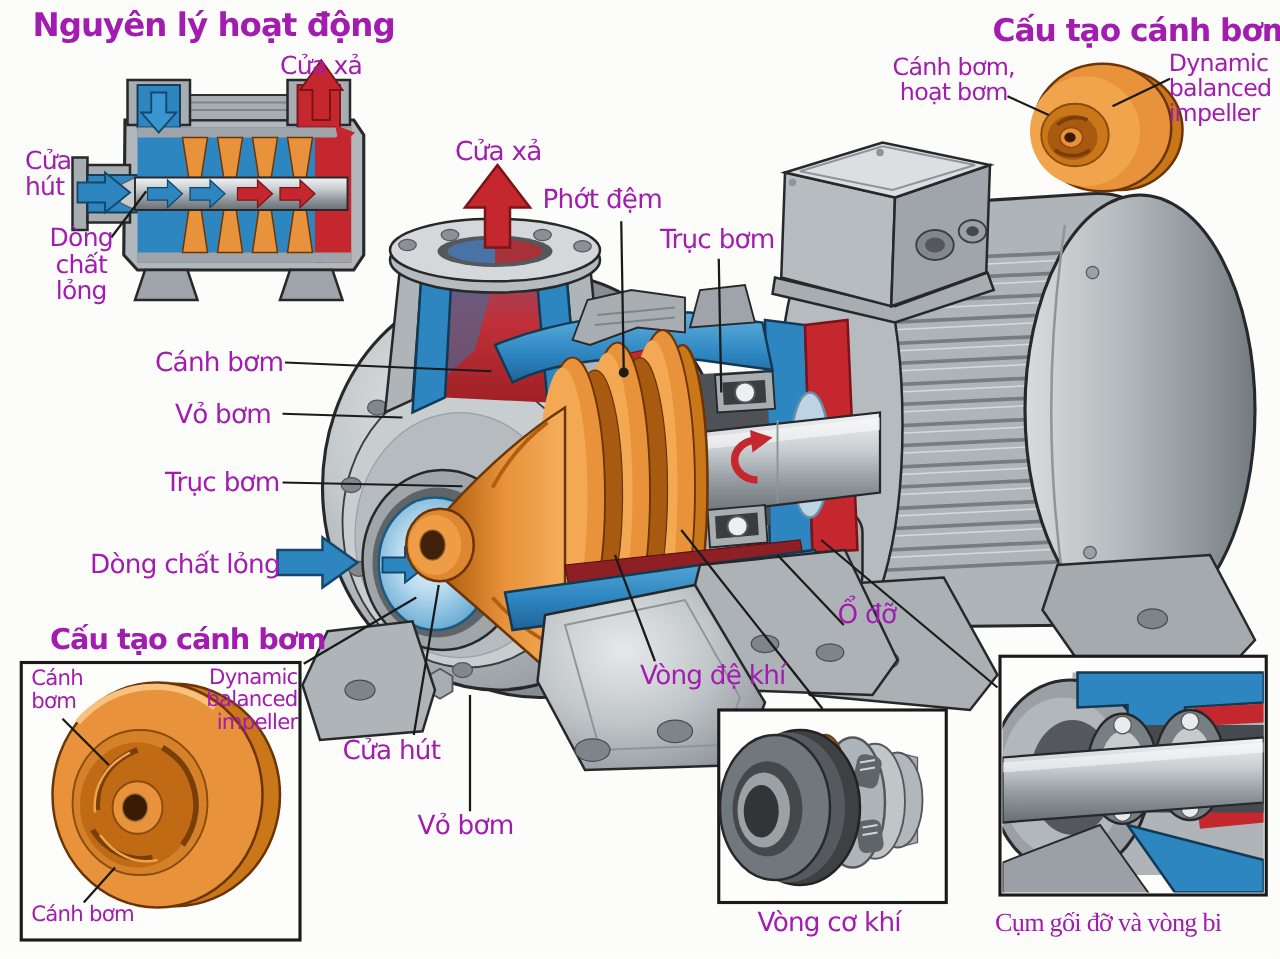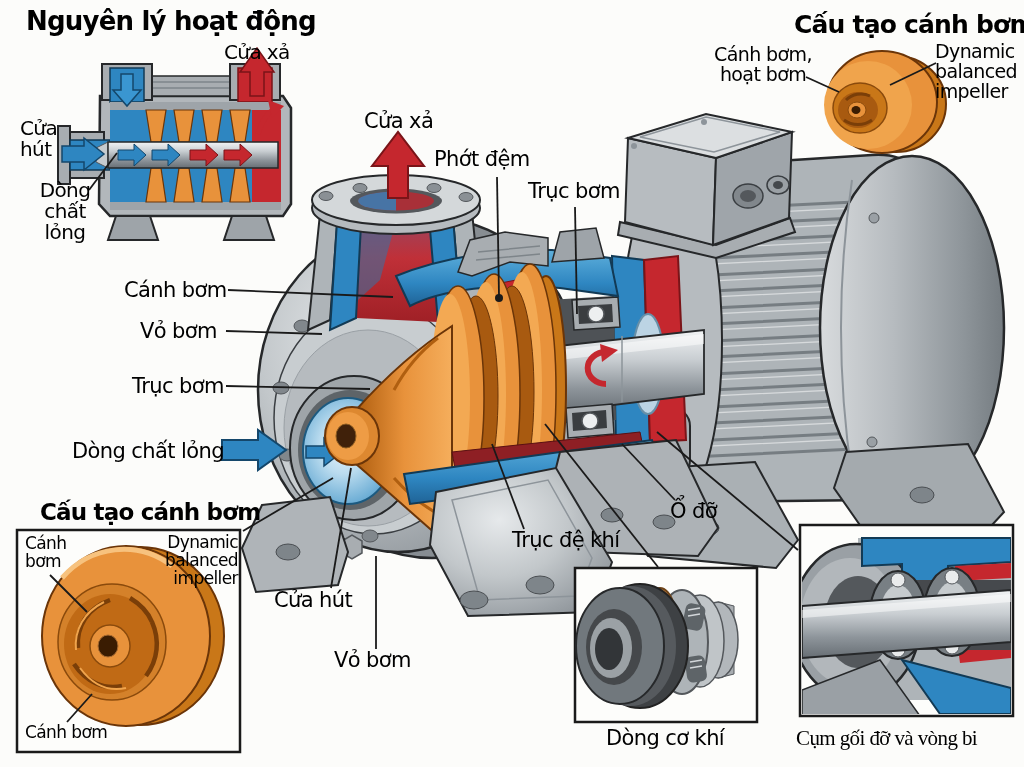--- a/index.html
+++ b/index.html
@@ -1,19 +1,19 @@
 <!DOCTYPE html>
 <html><head>
 <meta charset="utf-8">
 <style>
   html,body{margin:0;padding:0;background:#ffffff;}
   #page{position:relative;width:1024px;height:767px;background:#fcfcfa;overflow:hidden;
         font-family:"DejaVu Sans","Liberation Sans",sans-serif;color:#161616;}
   #art{position:absolute;left:0;top:0;}
-  .lbl{position:absolute;font-size:21px;line-height:1.05;letter-spacing:-0.6px;white-space:nowrap;color:#000000;}
+  .lbl{position:absolute;font-size:21px;line-height:1.05;letter-spacing:-0.6px;white-space:nowrap;color:#a21caf;}
   .hd{font-weight:700;letter-spacing:-0.8px;}
   .wrap{white-space:normal;}
   .ctr{text-align:center;}
   .rgt{text-align:right;}
 </style>
 </head>
 <body>
 
 <div id="page">
 
@@ -339,24 +339,24 @@
 
 <div class="lbl" style="left:364px;top:110px;">Cửa xả</div>
 <div class="lbl" style="left:434px;top:148px;">Phớt đệm</div>
 <div class="lbl" style="left:528px;top:180px;">Trục bơm</div>
 <div class="lbl" style="left:124px;top:279px;">Cánh bơm</div>
 <div class="lbl" style="left:140px;top:320px;">Vỏ bơm</div>
 <div class="lbl" style="left:132px;top:375px;">Trục bơm</div>
 <div class="lbl" style="left:72px;top:440px;">Dòng chất lỏng</div>
 <div class="lbl" style="left:274px;top:589px;">Cửa hút</div>
 <div class="lbl" style="left:334px;top:649px;">Vỏ bơm</div>
-<div class="lbl" style="left:512px;top:529px;">Trục đệ khí</div>
-<div class="lbl" style="left:670px;top:500px;text-align:right;">Ổ đỡ</div>
+<div class="lbl" style="left:512px;top:529px;">Vòng đệ khí</div>
+<div class="lbl" style="left:670px;top:480px;text-align:right;">Ổ đỡ</div>
 
 <div class="lbl hd" style="left:40px;top:500px;font-size:23px;">Cấu tạo cánh bơm</div>
 <div class="lbl wrap" style="left:25px;top:535px;width:58px;font-size:17px;">Cánh bơm</div>
 <div class="lbl wrap rgt" style="left:156px;top:534px;width:82px;font-size:17px;">Dynamic balanced impeller</div>
 <div class="lbl" style="left:25px;top:724px;font-size:17px;">Cánh bơm</div>
 
-<div class="lbl" style="left:606px;top:727px;">Dòng cơ khí</div>
+<div class="lbl" style="left:606px;top:727px;">Vòng cơ khí</div>
 <div class="lbl" style="left:796px;top:727px;font-family:Liberation Serif, serif;">Cụm gối đỡ và vòng bi</div>
 
 </div>
 
 </body></html>

